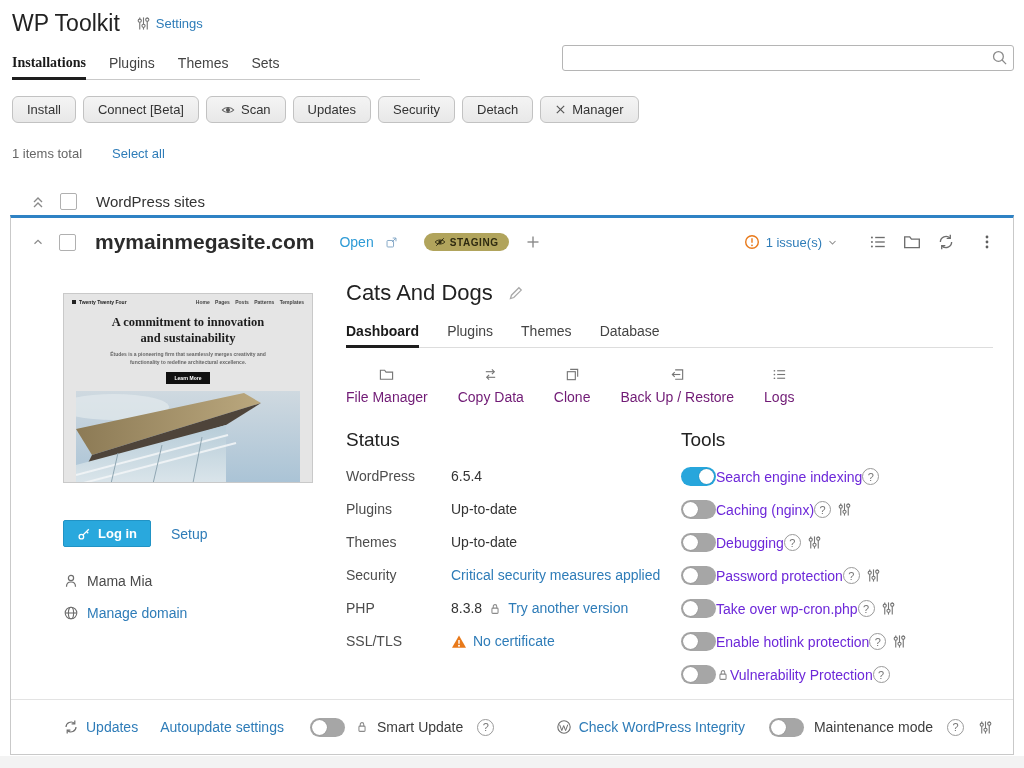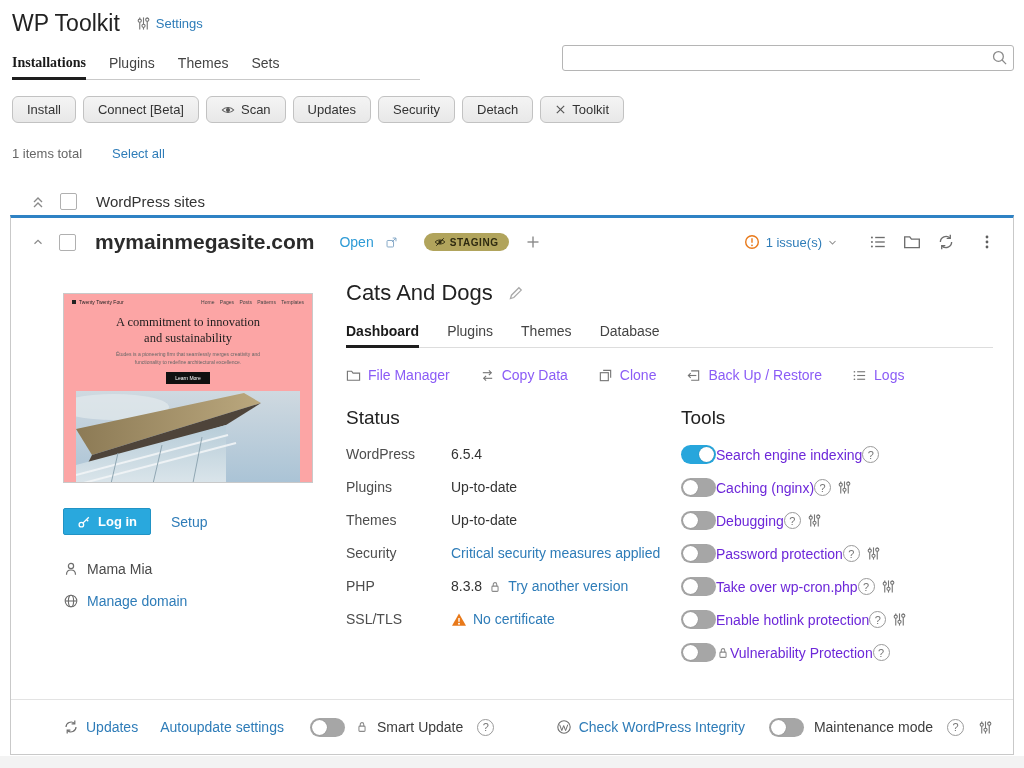--- a/index.html
+++ b/index.html
@@ -42,47 +42,47 @@
   .plus-btn { margin-left:16px; cursor:pointer; display:flex; }
   .hdr-right { margin-left:auto; display:flex; align-items:center; gap:12px; }
   .issues { display:inline-flex; align-items:center; gap:6px; color:#2e7cb8; font-size:13px; cursor:pointer; margin-right:18px; }
   .hdr-icon { cursor:pointer; display:flex; padding:2px; }
   .kebab { margin-left:8px; }
 
   .card-body { position:absolute; top:62px; left:52px; right:20px; display:flex; }
 
   
   .left-col { width:250px; flex:none; }
-  .thumb { width:250px; height:190px; border:1px solid #c9c9c9; margin-top:13px; background:#fca5a5; overflow:hidden; cursor:pointer; }
+  .thumb { width:250px; height:190px; border:1px solid #c9c9c9; margin-top:13px; background:#e5e5e5; overflow:hidden; cursor:pointer;font-weight:bold; }
   .thumb-hd { display:flex; justify-content:space-between; align-items:center; padding:5px 8px 0 8px; }
   .thumb-brand { display:flex; align-items:center; gap:3px; font-size:5px; color:#222; }
   .thumb-sq { width:4px; height:4px; background:#222; display:inline-block; }
   .thumb-nav { font-size:5px; color:#444; word-spacing:4px; }
   .thumb-headline { font-family:"Liberation Serif", serif; font-size:12.5px; line-height:1.25; color:#1d1d1d; text-align:center; margin-top:10px; }
   .thumb-body { font-size:5px; color:#666; text-align:center; width:160px; margin:5px auto 0 auto; line-height:1.5; }
   .thumb-btn { display:block; width:max-content; margin:6px auto 0 auto; background:#101010; color:#fff; font-size:5px; padding:3px 9px; }
   .thumb-photo { display:block; margin:7px auto 0 auto; }
 
-  .login-row { display:flex; align-items:center; gap:20px; margin-top:25px; }
+  .login-row { display:flex; align-items:center; gap:20px; margin-top:37px; }
   .login-btn { display:inline-flex; align-items:center; gap:7px; height:27px; padding:0 13px; background:#29a8dd; border:1px solid #2193c5; border-radius:2px; color:#fff; font-size:13px; font-weight:700; cursor:pointer; }
   .setup-link { color:#2e7cb8; font-size:14px; cursor:pointer; }
   .owner-row { display:flex; align-items:center; gap:8px; margin-top:26px; font-size:14px; color:#4a4a4a; }
   .managed-row { display:flex; align-items:center; gap:8px; margin-top:16px; font-size:14px; }
   .managed-row a { color:#2e7cb8; text-decoration:none; cursor:pointer; }
 
   
   .right-col { flex:1; margin-left:33px; }
   .site-title-row { display:flex; align-items:center; gap:14px; margin-top:0; }
   .site-title { font-size:22px; color:#222; font-weight:400; }
   .sub-tabs { display:flex; gap:28px; margin-top:13px; border-bottom:1px solid #ddd; }
   .sub-tab { position:relative; font-size:14px; color:#444; padding:4px 0 8px 0; cursor:pointer; }
   .sub-tab.active { color:#1a1a1a; font-weight:700; }
   .sub-tab.active::after { content:""; position:absolute; left:0; right:0; bottom:-1px; height:3px; background:#1e1e1e; }
   .action-links { display:flex; gap:30px; margin-top:19px; }
-  .a-link { display:inline-flex; align-items:center; gap:7px; color:#8b5cf6; font-size:14px; cursor:pointer; }
+  .a-link { display:inline-flex; align-items:center; gap:7px; color:#701a75; font-size:14px; cursor:pointer;flex-direction:column; }
 
   .cols { display:flex; margin-top:24px; }
   .status-col { width:315px; flex:none; }
   .tools-col { flex:1; margin-left:20px; }
   .sec-heading { font-size:19px; color:#222; font-weight:400; margin-bottom:16px; }
   .s-row { display:flex; margin-bottom:14px; line-height:19px; font-size:14px; }
   .s-label { width:105px; flex:none; color:#4d4d4d; }
   .s-value { color:#333; display:flex; align-items:center; gap:6px; }
   .link { color:#2e7cb8; cursor:pointer; }
 
@@ -172,21 +172,21 @@
     <button class="tb-btn">
         <span>Detach</span>
       </button>
     <button class="tb-btn">
       <span>
         <svg width="11" height="11" viewBox="0 0 12 12" stroke="#555" stroke-width="1.3">
             <line x1="2" y1="2" x2="10" y2="10"></line>
             <line x1="10" y1="2" x2="2" y2="10"></line>
           </svg>
       </span>
-      <span>Toolkit</span>
+      <span>Manager</span>
     </button>
   </div>
 
   <div class="meta-row">
     <span>1 items total</span>
     <span class="select-all">Select all</span>
   </div>
 
   <div class="group-row">
     <span>

